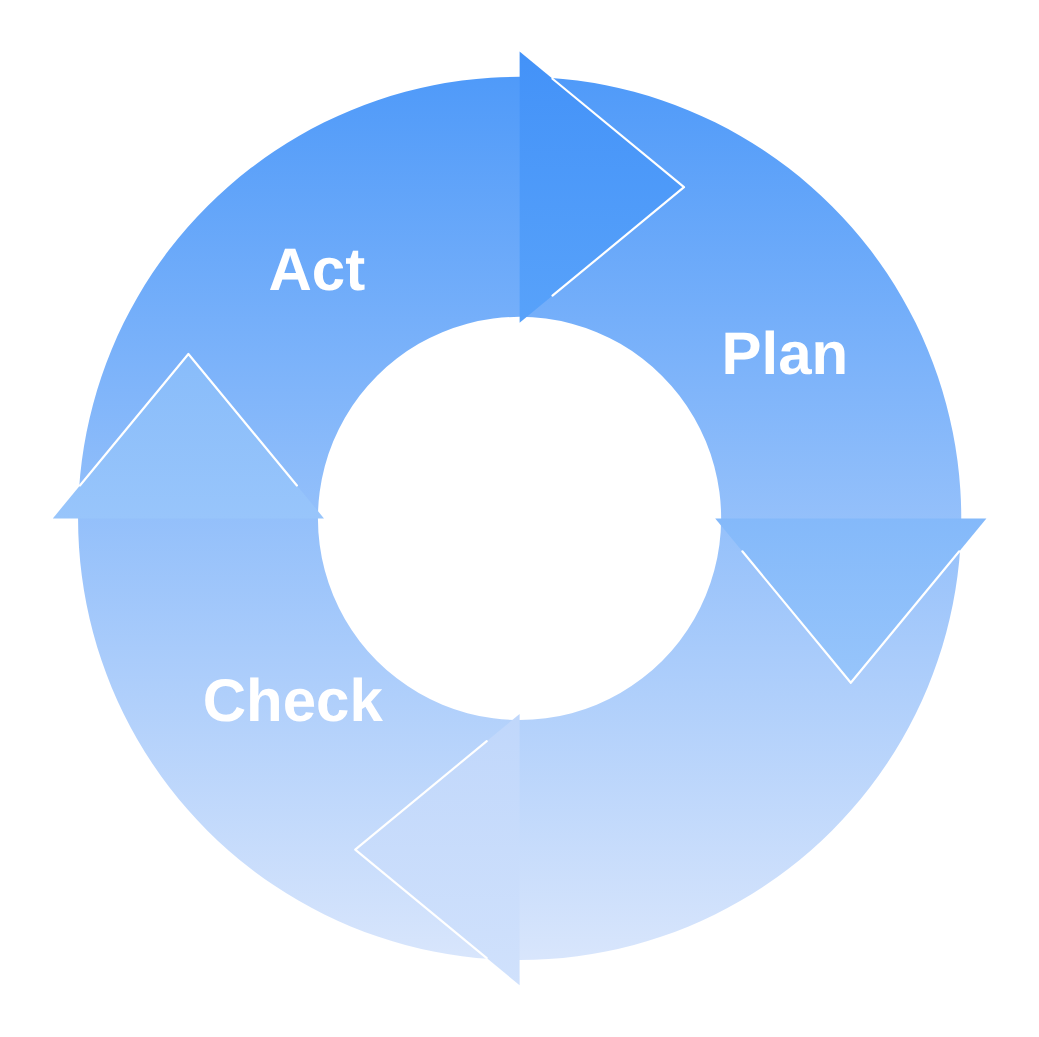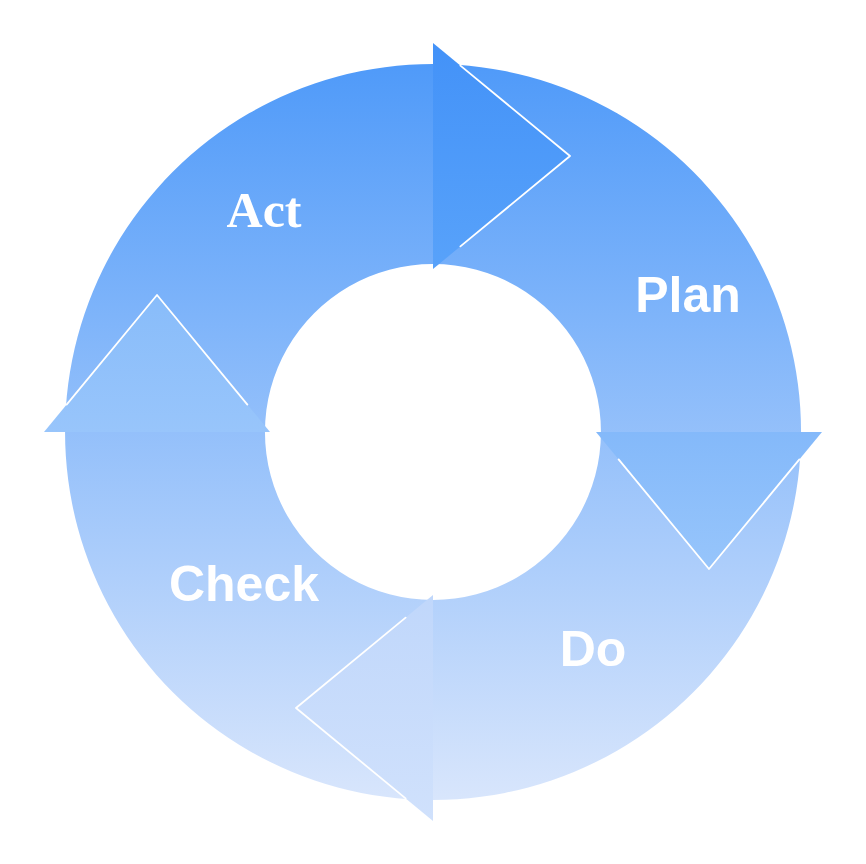--- a/index.html
+++ b/index.html
@@ -80,21 +80,20 @@
       <path fill="url(#arrowBottomGrad)" d="M433,595 L433,821 L296,708 Z"></path>
       <path fill="none" stroke-width="1.8" stroke-linejoin="round" stroke-linecap="round" d="M405.6,617.6 L296,708 L405.6,798.4" stroke="#ffffff"></path>
     </g>
 
     <g>
       <path fill="url(#arrowLeftGrad)" d="M44,432 L270,432 L157,295 Z"></path>
       <path fill="none" stroke-width="1.8" stroke-linejoin="round" stroke-linecap="round" d="M66.6,404.6 L157,295 L247.4,404.6" stroke="#ffffff"></path>
     </g>
   </svg>
 
-  <div class="cycle-label" style="left:264px; top:210px;font-family:Liberation Serif, serif;">Act</div>
+  <div class="cycle-label" style="left:264px; top:225px;">Act</div>
 
-  <div class="cycle-label" style="left:688px; top:295px;">Plan</div>
+  <div class="cycle-label" style="left:654px; top:295px;">Plan</div>
 
-  <div class="cycle-label" style="left:593px; top:649px;">Do</div>
 
   <div class="cycle-label" style="left:203px; top:584px;margin-left:41px;">Check</div>
 
 </div>
 
 </body></html>

